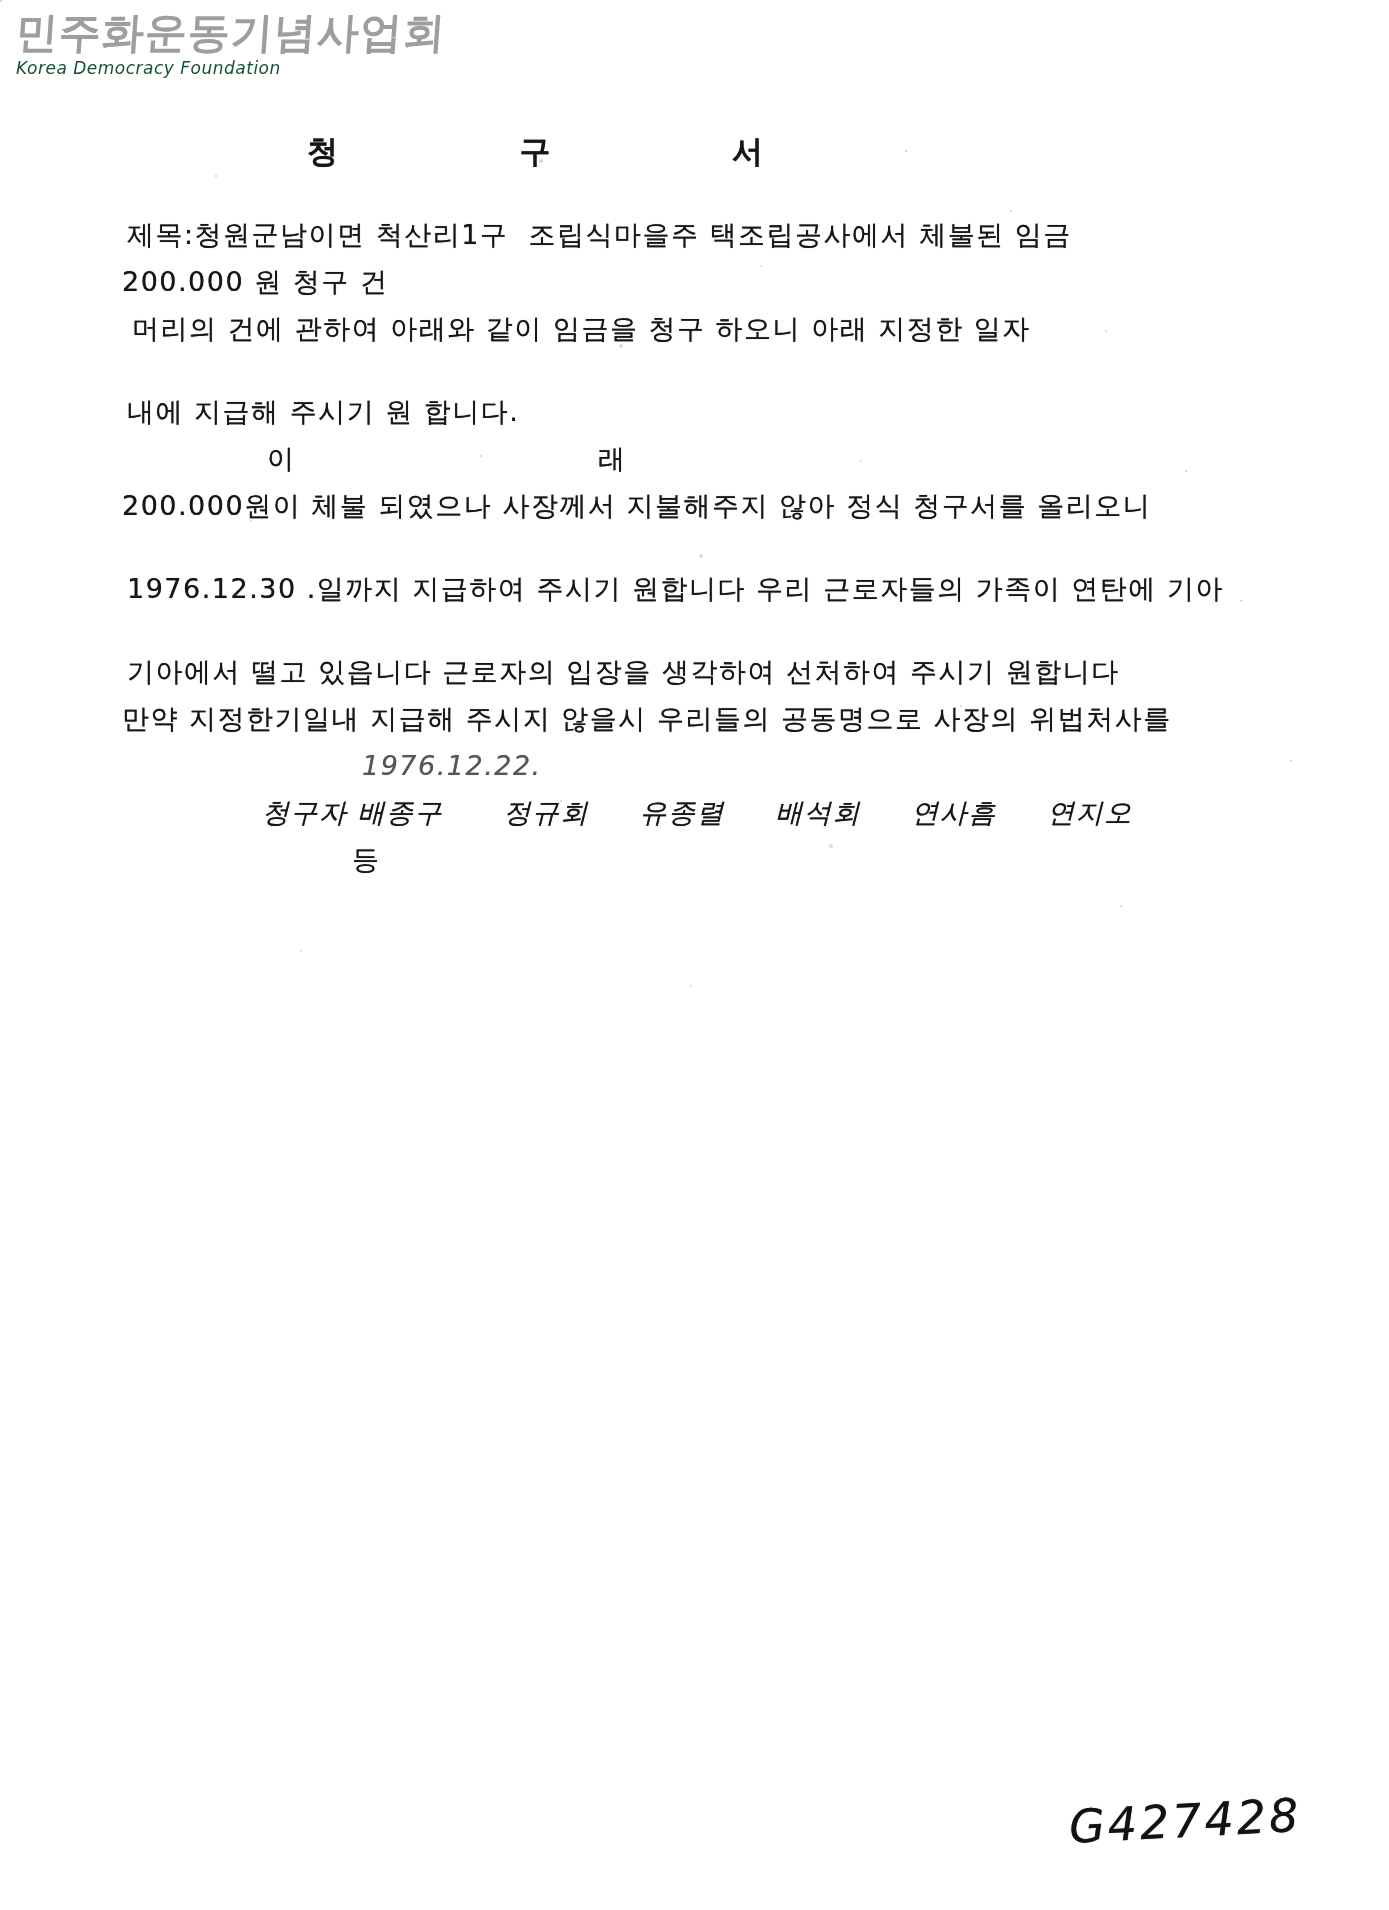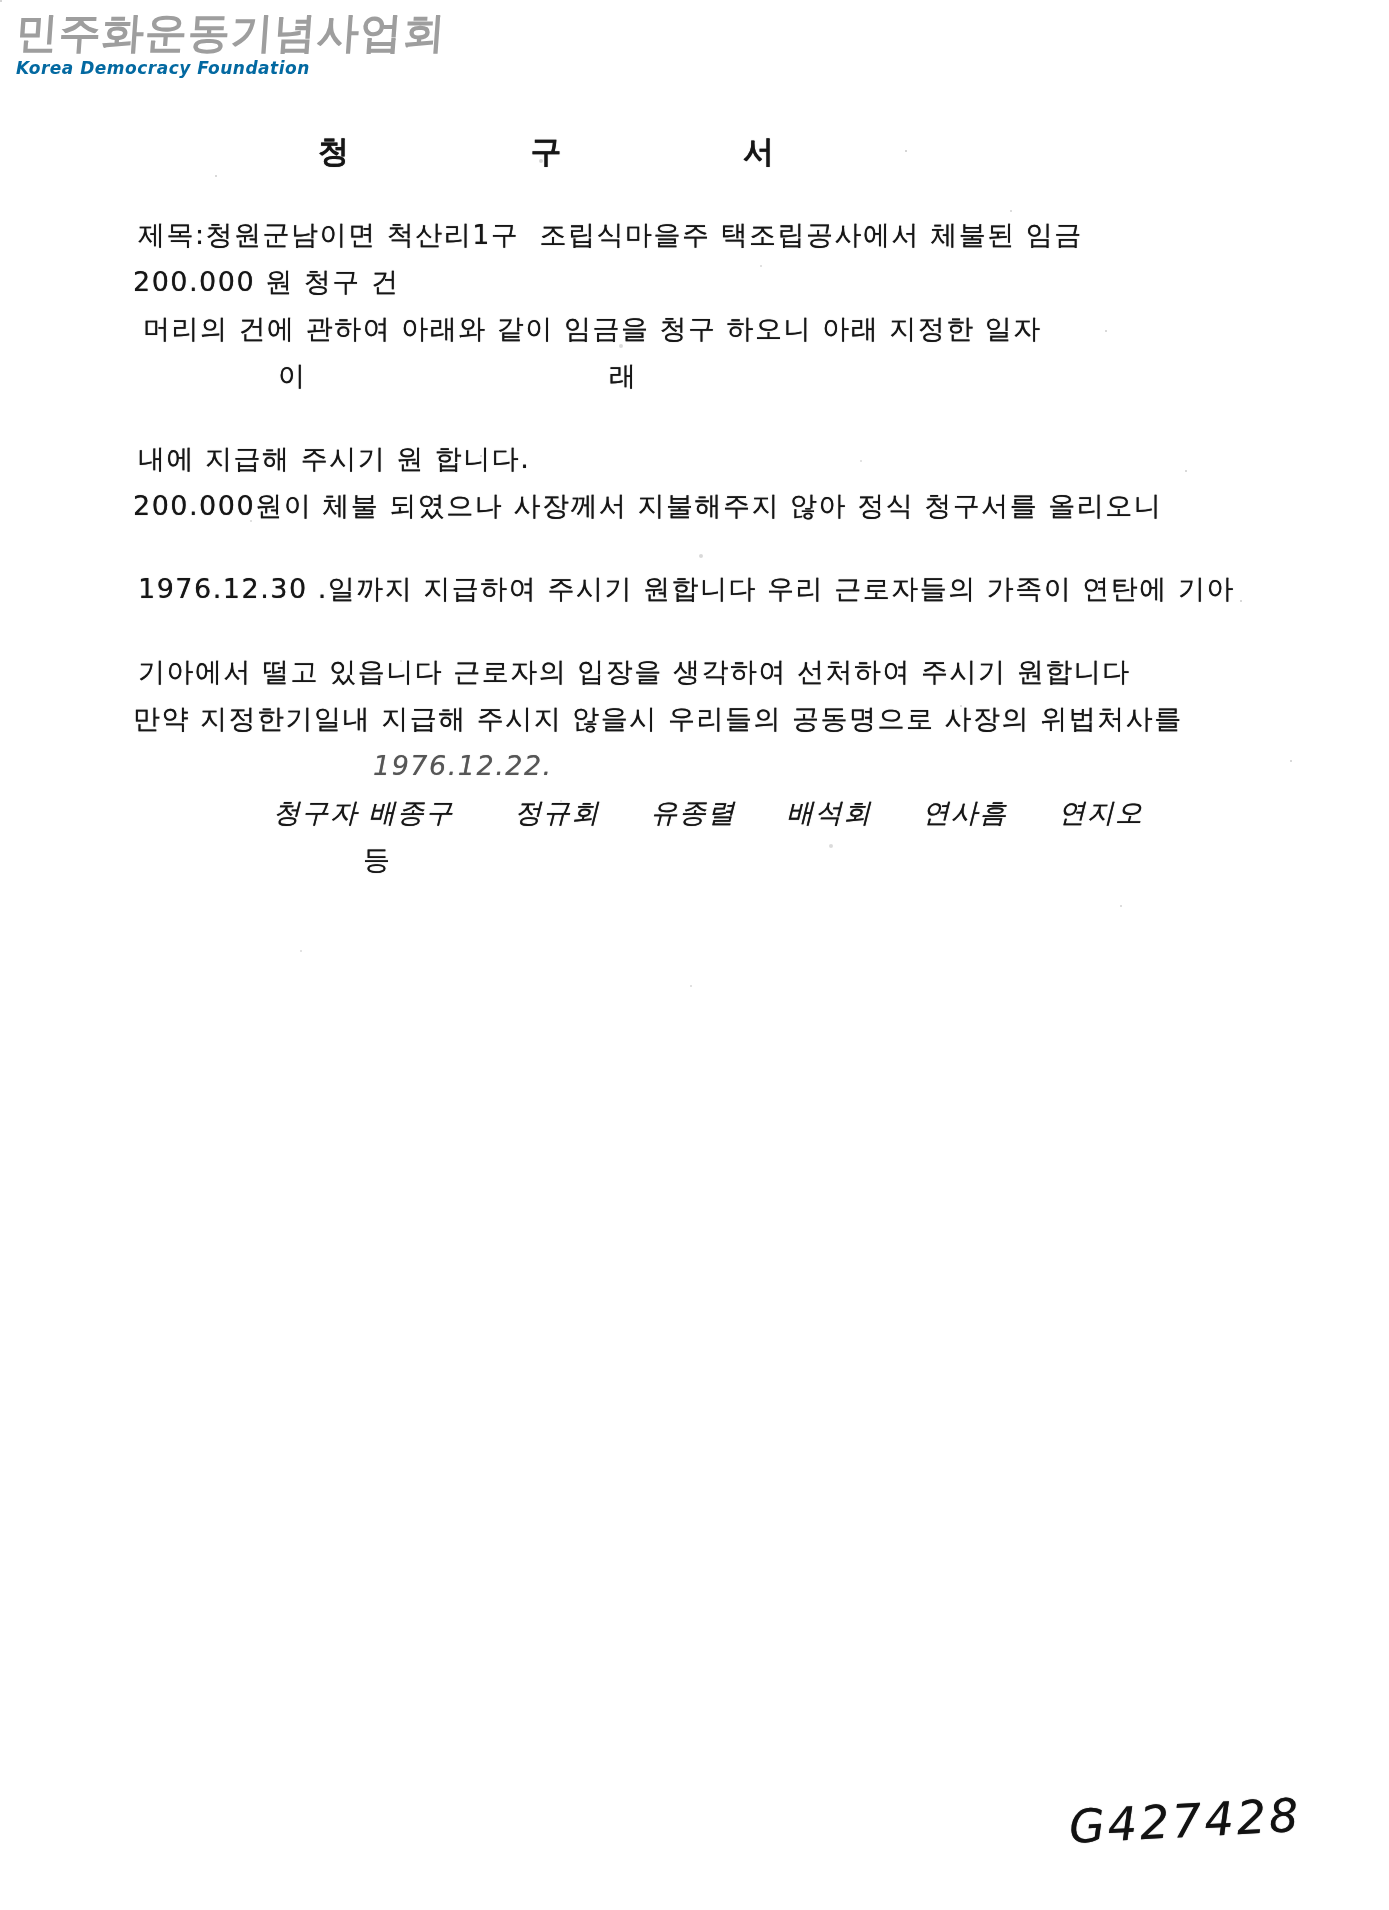--- a/index.html
+++ b/index.html
@@ -25,31 +25,31 @@
   .logo-kr {
     font-size: 42px;
     font-weight: bold;
     color: #9e9e9e;
     letter-spacing: 1px;
     transform: skewX(-4deg);
     line-height: 1.1;
   }
   .logo-en {
     font-size: 17px;
-    font-weight: bold;
+    font-weight: normal;
     font-style: italic;
-    color: #0369a1;
+    color: #14532d;
     letter-spacing: 0.5px;
     margin-top: 2px;
   }
 
   
   .doc {
     position: absolute;
-    left: 133px;
+    left: 122px;
     top: 128px;
     width: 1160px;
     font-size: 27px;
     line-height: 47px;
     color: #161616;
     text-shadow: 0 0 0.7px rgba(0,0,0,0.75);
     letter-spacing: 1.5px;
   }
   .doc .line {
     white-space: pre;
@@ -127,22 +127,22 @@
   <div class="logo">
     <div class="logo-kr">민주화운동기념사업회</div>
     <div class="logo-en">Korea Democracy Foundation</div>
   </div>
 
   <div class="doc">
     <div class="line line-title">청            구            서</div>
     <div class="line indent-5">제목:청원군남이면 척산리1구  조립식마을주 택조립공사에서 체불된 임금</div>
     <div class="line">200.000 원 청구 건</div>
     <div class="line indent-10">머리의 건에 관하여 아래와 같이 임금을 청구 하오니 아래 지정한 일자</div>
+    <div class="line indent-5">내에 지급해 주시기 원 합니다.</div>
     <div class="line indent-145">이                              래</div>
-    <div class="line indent-5">내에 지급해 주시기 원 합니다.</div>
     <div class="line">200.000원이 체불 되였으나 사장께서 지불해주지 않아 정식 청구서를 올리오니</div>
     <div class="line indent-5">1976.12.30 .일까지 지급하여 주시기 원합니다 우리 근로자들의 가족이 연탄에 기아</div>
     <div class="line indent-5">기아에서 떨고 있읍니다 근로자의 입장을 생각하여 선처하여 주시기 원합니다</div>
     <div class="line">만약 지정한기일내 지급해 주시지 않을시 우리들의 공동명으로 사장의 위법처사를</div>
     <div class="line date-line">1976.12.22.</div>
     <div class="line claimants-line">청구자 배종구      정규회     유종렬     배석회     연사흠     연지오</div>
     <div class="line etc-line">등</div>
   </div>
 
   <div class="handwritten-id">G427428</div>

